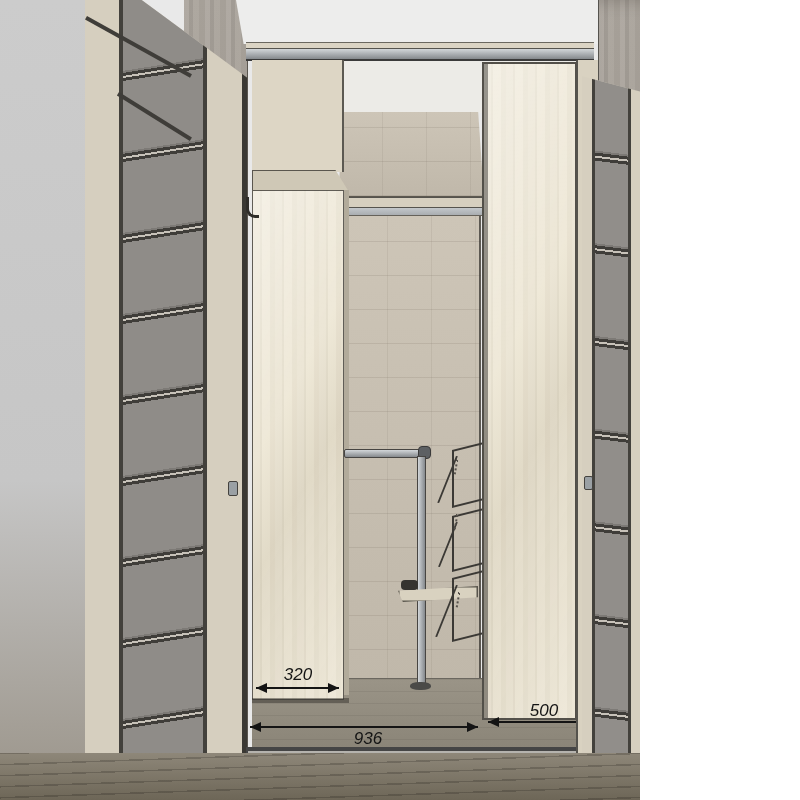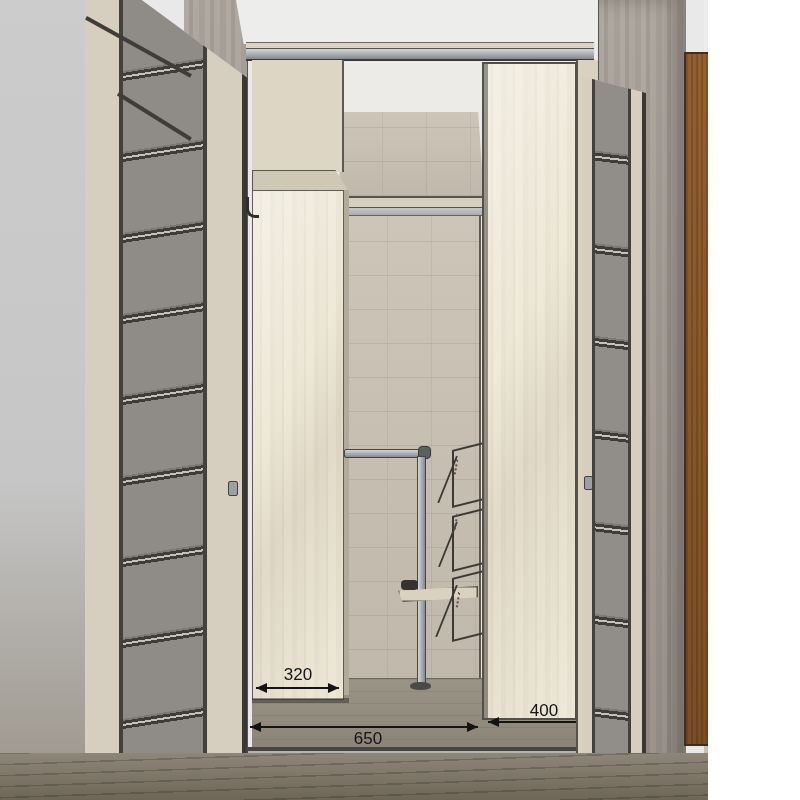--- a/index.html
+++ b/index.html
@@ -1,17 +1,17 @@
 <!DOCTYPE html>
 <html style="--c-caption: #ffffff; --c-dim: #141414; --c-cream: #d6cfbf; --c-wood: #eae3d1; --c-concrete: #a49e96; --c-backwall: #c8c0b2; --c-glass: #8f8c88; --c-brown-door: #8a5a2c; --c-track-metal: #9aa0a6; --c-ceiling: #ededec; --c-white-wall: #ececeb; --c-floor-hall: #837c6e; --c-floor-room: #cbc5b8; --c-floor-inner: #938d80; --c-wallpaper: #c6c0b4;"><head>
 <meta charset="utf-8">
 <style>
   html,body{margin:0;padding:0;background:#fff;}
-  #scene{position:relative;width:708px;height:800px;overflow:hidden;
-         font-family:"Liberation Sans","DejaVu Sans",sans-serif;background:#e9e9e9;}
+  #scene{position:relative;width:640px;height:800px;overflow:hidden;
+         font-family:"Liberation Sans","DejaVu Sans",sans-serif;background:#e9e9e9;font-style:italic;}
   #scene *{position:absolute;box-sizing:border-box;}
 
   
   .concrete{background:
       repeating-linear-gradient(90deg, rgba(255,255,255,.06) 0 5px, rgba(0,0,0,.06) 5px 9px,
         rgba(255,255,255,.03) 9px 15px, rgba(0,0,0,.03) 15px 21px),
       linear-gradient(180deg,#aba59d,#97918a);}
   .wood{background:
       linear-gradient(118deg, rgba(255,255,255,.42) 0%, rgba(255,255,255,.10) 40%,
         rgba(120,110,90,.10) 58%, rgba(255,255,255,.14) 100%),
@@ -130,24 +130,24 @@
   <div class="tinymark" style="left:457px;top:593px;"></div>
 
   <div class="wood" style="left:482px;top:62px;width:95px;height:658px;
               border:2px solid rgba(55,53,48,.85);
               box-shadow:inset 4px 0 0 rgba(40,38,34,.45);"></div>
 
   <div class="dim-line" style="left:256px;top:687px;width:83px;"></div>
   <div class="dim-label" style="left:270px;top:666px;width:56px;">320</div>
 
   <div class="dim-line" style="left:488px;top:721px;width:112px;"></div>
-  <div class="dim-label" style="left:516px;top:702px;width:56px;">400</div>
+  <div class="dim-label" style="left:516px;top:702px;width:56px;">500</div>
 
   <div class="dim-line" style="left:250px;top:726px;width:228px;"></div>
-  <div class="dim-label" style="left:340px;top:730px;width:56px;">650</div>
+  <div class="dim-label" style="left:340px;top:730px;width:56px;">936</div>
 
   <div style="left:246px;top:747px;width:356px;height:12px;background:#454545;"></div>
   <div style="left:248px;top:751px;width:352px;height:4px;background:#b5b3ae;"></div>
 
   <div style="left:576px;top:60px;width:26px;height:700px;background:#d9d2c1;
               border-left:2px solid #55534d;border-right:1px solid #6a675f;"></div>
 
   <div class="concrete" style="left:598px;top:0;width:88px;height:774px;border-left:1px solid #55534e;
               box-shadow:inset -14px 0 18px rgba(60,55,48,.35);"></div>
 

